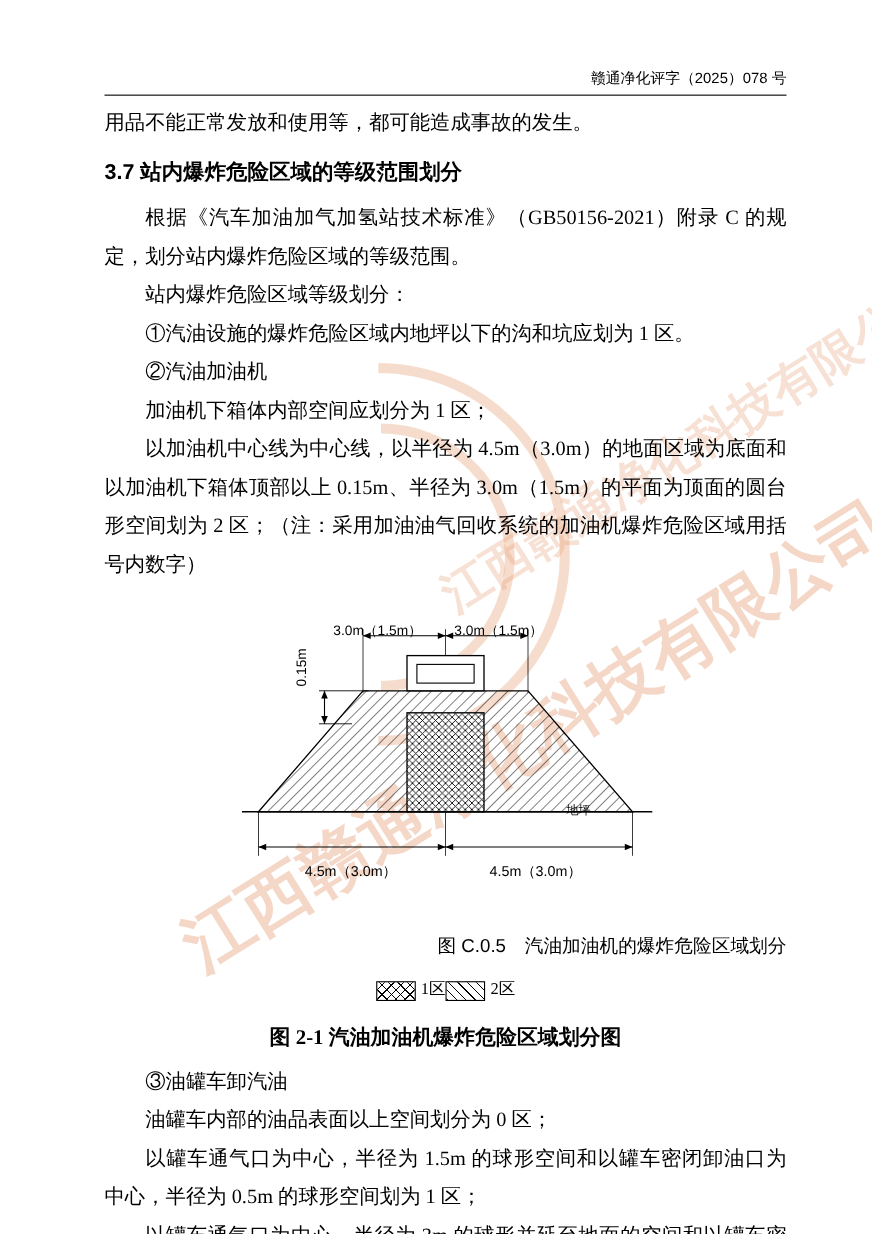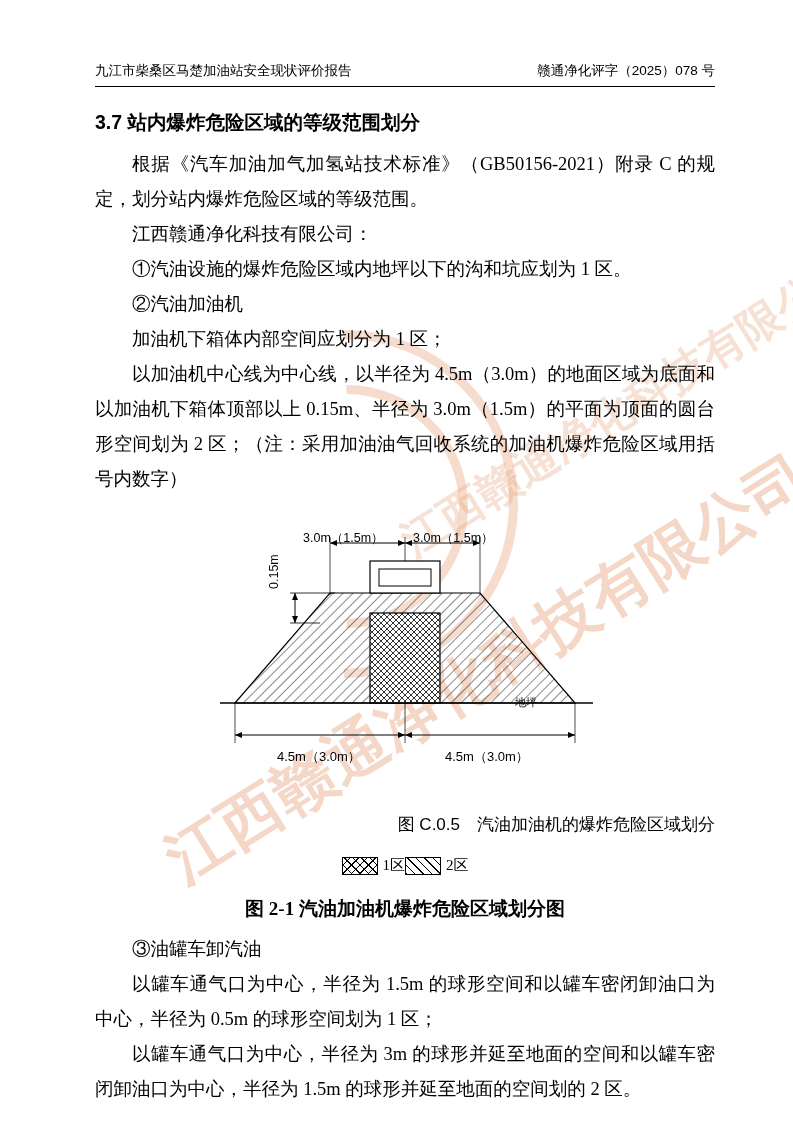--- a/index.html
+++ b/index.html
@@ -138,32 +138,32 @@
 <div class="page">
 
   <div class="watermark">
     <div class="wm-arc" style="left:170px; top:330px; width:330px; height:330px; transform:rotate(45deg);"></div>
     <div class="wm-arc" style="left:225px; top:385px; width:225px; height:225px; transform:rotate(45deg);"></div>
     <div class="wm-text" style="left:150px; top:830px; font-size:62px; transform:rotate(-32deg);">江西赣通净化科技有限公司</div>
     <div class="wm-text" style="left:390px; top:520px; font-size:44px; transform:rotate(-32deg); opacity:0.75;">江西赣通净化科技有限公司</div>
   </div>
 
   <div class="header">
-    <span class="h-left">九江市柴桑区马楚加油站安全现状评价报告</span>
     <span class="h-right">赣通净化评字（2025）078 号</span>
   </div>
   <div class="header-rule"></div>
 
   <div class="content">
 
+    <p class="p">用品不能正常发放和使用等，都可能造成事故的发生。</p>
 
     <h3 class="h3">3.7 站内爆炸危险区域的等级范围划分</h3>
 
     <p class="p indent">根据《汽车加油加气加氢站技术标准》（GB50156-2021）附录 C 的规定，划分站内爆炸危险区域的等级范围。</p>
-    <p class="p indent">江西赣通净化科技有限公司：</p>
+    <p class="p indent">站内爆炸危险区域等级划分：</p>
     <p class="p indent">①汽油设施的爆炸危险区域内地坪以下的沟和坑应划为 1 区。</p>
     <p class="p indent">②汽油加油机</p>
     <p class="p indent">加油机下箱体内部空间应划分为 1 区；</p>
     <p class="p indent">以加油机中心线为中心线，以半径为 4.5m（3.0m）的地面区域为底面和以加油机下箱体顶部以上 0.15m、半径为 3.0m（1.5m）的平面为顶面的圆台形空间划为 2 区；（注：采用加油油气回收系统的加油机爆炸危险区域用括号内数字）</p>
 
     <div class="figure">
       <svg viewBox="0 0 420 300" width="420" height="300">
         <defs>
           <pattern id="hatch2" patternUnits="userSpaceOnUse" width="7" height="7" patternTransform="rotate(45)">
             <line x1="0" y1="0" x2="0" y2="7" stroke="#000" stroke-width="0.9"></line>
@@ -225,17 +225,18 @@
       </div>
       <div class="item">
         <span class="sw" style="background-image:repeating-linear-gradient(45deg,#000 0 1px,transparent 1px 6px);"></span>
         <span>2区</span>
       </div>
     </div>
 
     <div class="fig-caption-main">图 2-1 汽油加油机爆炸危险区域划分图</div>
 
     <p class="p indent" style="margin-top:6px;">③油罐车卸汽油</p>
+    <p class="p indent">油罐车内部的油品表面以上空间划分为 0 区；</p>
     <p class="p indent">以罐车通气口为中心，半径为 1.5m 的球形空间和以罐车密闭卸油口为中心，半径为 0.5m 的球形空间划为 1 区；</p>
     <p class="p indent">以罐车通气口为中心，半径为 3m 的球形并延至地面的空间和以罐车密闭卸油口为中心，半径为 1.5m 的球形并延至地面的空间划的 2 区。</p>
   </div>
 
 </div>
 
 </body></html>

